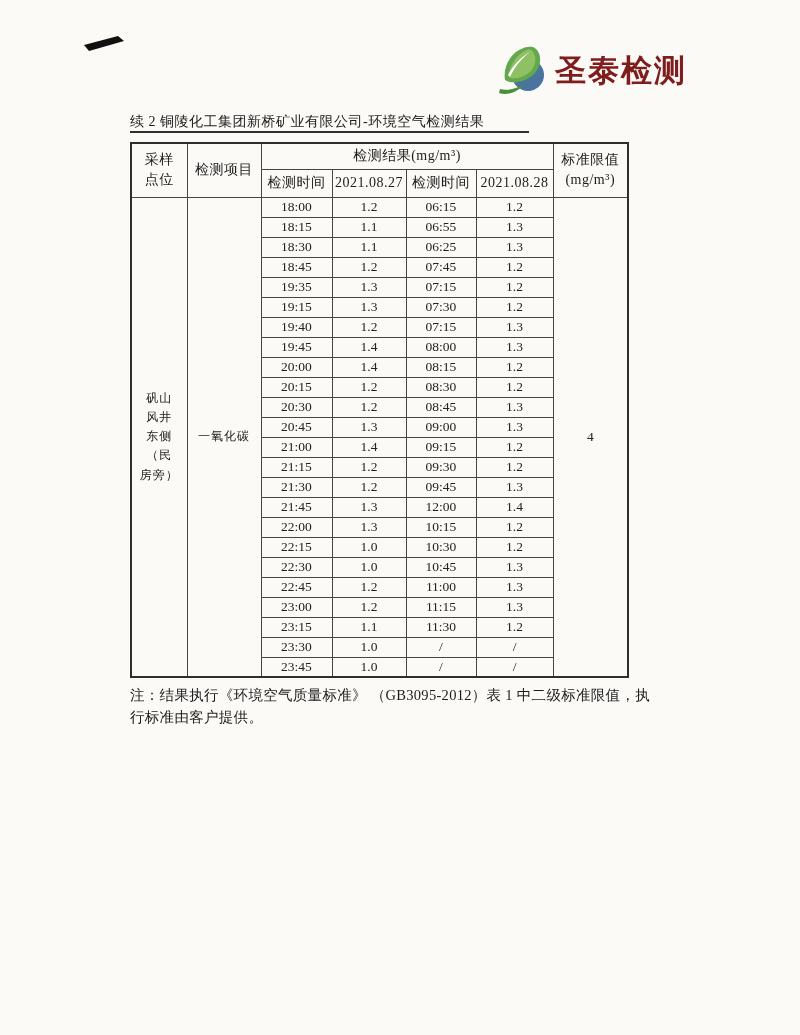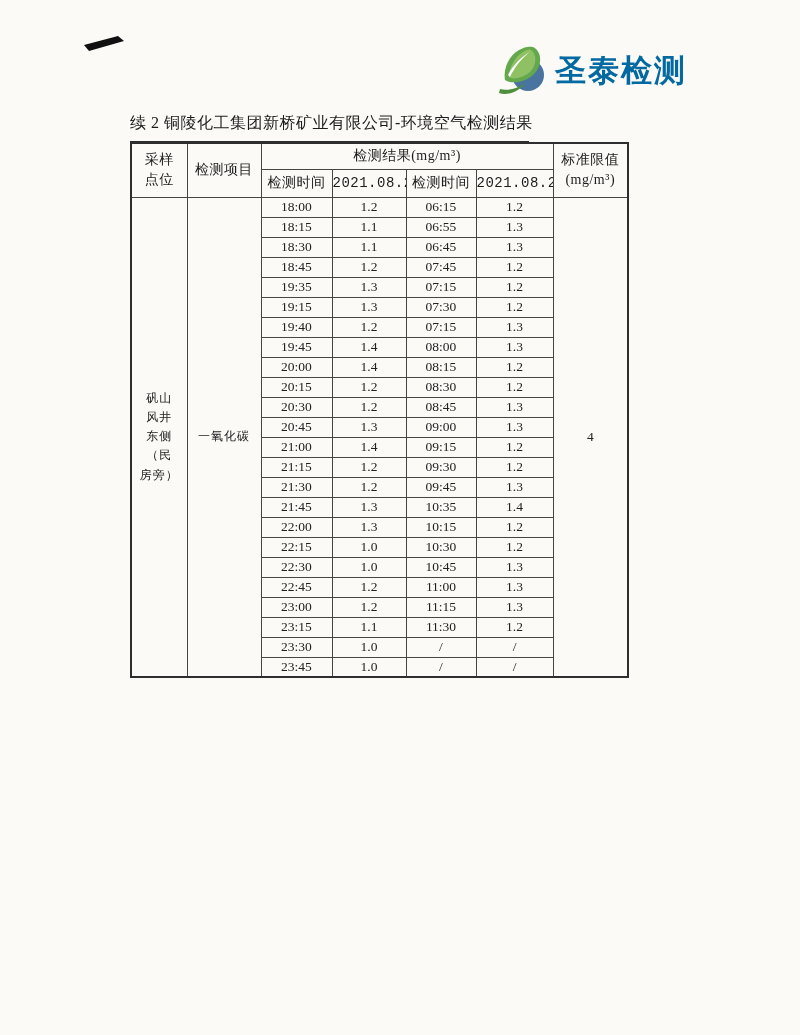--- a/index.html
+++ b/index.html
@@ -21,42 +21,42 @@
   .logo-icon { display:block; margin-right:8px; }
   .logo-text {
     font-family:"Liberation Sans","DejaVu Sans",sans-serif;
     font-size:31px; font-weight:bold; letter-spacing:2px;
     line-height:1;
   }
 
   
   .title {
     position:absolute; left:130px; top:113px;
-    width:399px; padding-bottom:7px;
-    font-size:16px; letter-spacing:0.5px;
+    width:399px; padding-bottom:0;
+    font-size:14px; letter-spacing:0.5px;
     border-bottom:2px solid #2e2e2e;
     white-space:nowrap;
   }
 
   
   table.results {
     position:absolute; left:130px; top:142px;
     border-collapse:collapse; table-layout:fixed;
     width:497px;
     border:2px solid #2e2e2e;
     font-size:13.5px;
     padding-left:21px;
   }
   table.results th, table.results td {
     border:1px solid #454545;
     text-align:center; vertical-align:middle;
     padding:0; overflow:hidden;
   }
   table.results thead tr.h1 { height:26px; }
-  table.results thead tr.h2 { height:28px;font-family:Liberation Mono, monospace; }
+  table.results thead tr.h2 { height:28px; }
   table.results tbody tr { height:20px; }
   table.results th { font-weight:400; font-size:14px; letter-spacing:0.5px; }
   .preline { white-space:pre-line; line-height:1.45; }
   td.cell-merged { font-size:12px; letter-spacing:1px; line-height:1.6; }
   td.cell-data { font-size:13.5px; color:#222; }
 
   
   .note {
     position:absolute; left:130px; top:685px; width:575px;
     font-size:14.5px; line-height:1.5; letter-spacing:0.3px;
@@ -72,21 +72,21 @@
   </svg>
 
   <div class="logo">
     <svg class="logo-icon" width="50" height="52" viewBox="0 0 50 52">
       <circle cx="31" cy="31" r="16" fill="#49749f"></circle>
       <path d="M36 3 C 45 7, 46 22, 36 31 C 27 39, 14 40, 8 36 C 6 24, 12 12, 22 6 C 27 3, 32 2, 36 3 Z" fill="#63a84c"></path>
       <path d="M34 6 C 40 10, 40 21, 33 28 C 26 34, 16 36, 12 33 C 12 23, 18 13, 26 8 C 29 6, 32 5, 34 6 Z" fill="#8fc063"></path>
       <path d="M33 8 C 26 13, 18 22, 13 33 L 11 31 C 16 21, 25 12, 33 8 Z" fill="#ffffff"></path>
       <path d="M3 45 C 10 47, 20 45, 28 39 C 22 48, 10 52, 2 49 Z" fill="#4e8f3c"></path>
     </svg>
-    <span class="logo-text" style="color:#0369a1;">圣泰检测</span>
+    <span class="logo-text" style="color:#7f1d1d;">圣泰检测</span>
   </div>
 
   <div class="title">续 2 铜陵化工集团新桥矿业有限公司-环境空气检测结果</div>
 
   <table class="results">
     <colgroup>
       <col style="width:56px">
         <col style="width:74px">
         <col style="width:71px">
       <col style="width:74px">
@@ -126,21 +126,21 @@
         </tr>
         <tr>
           <td class="cell-data">18:15</td>
           <td class="cell-data">1.1</td>
           <td class="cell-data">06:55</td>
           <td class="cell-data">1.3</td>
         </tr>
         <tr>
           <td class="cell-data">18:30</td>
           <td class="cell-data">1.1</td>
-          <td class="cell-data">06:45</td>
+          <td class="cell-data">06:25</td>
           <td class="cell-data">1.3</td>
         </tr>
         <tr>
           <td class="cell-data">18:45</td>
           <td class="cell-data">1.2</td>
           <td class="cell-data">07:45</td>
           <td class="cell-data">1.2</td>
         </tr>
         <tr>
           <td class="cell-data">19:35</td>
@@ -204,21 +204,21 @@
         </tr>
         <tr>
           <td class="cell-data">21:30</td>
           <td class="cell-data">1.2</td>
           <td class="cell-data">09:45</td>
           <td class="cell-data">1.3</td>
         </tr>
         <tr>
           <td class="cell-data">21:45</td>
           <td class="cell-data">1.3</td>
-          <td class="cell-data">10:35</td>
+          <td class="cell-data">12:00</td>
           <td class="cell-data">1.4</td>
         </tr>
         <tr>
           <td class="cell-data">22:00</td>
           <td class="cell-data">1.3</td>
           <td class="cell-data">10:15</td>
           <td class="cell-data">1.2</td>
         </tr>
         <tr>
           <td class="cell-data">22:15</td>
@@ -258,14 +258,18 @@
         </tr>
         <tr>
           <td class="cell-data">23:45</td>
           <td class="cell-data">1.0</td>
           <td class="cell-data">/</td>
           <td class="cell-data">/</td>
         </tr>
       </tbody>
   </table>
 
+  <div class="note">
+    <div>注：结果执行《环境空气质量标准》 （GB3095-2012）表 1 中二级标准限值，执</div>
+    <div>行标准由客户提供。</div>
+  </div>
 
 </div>
 
 </body></html>

